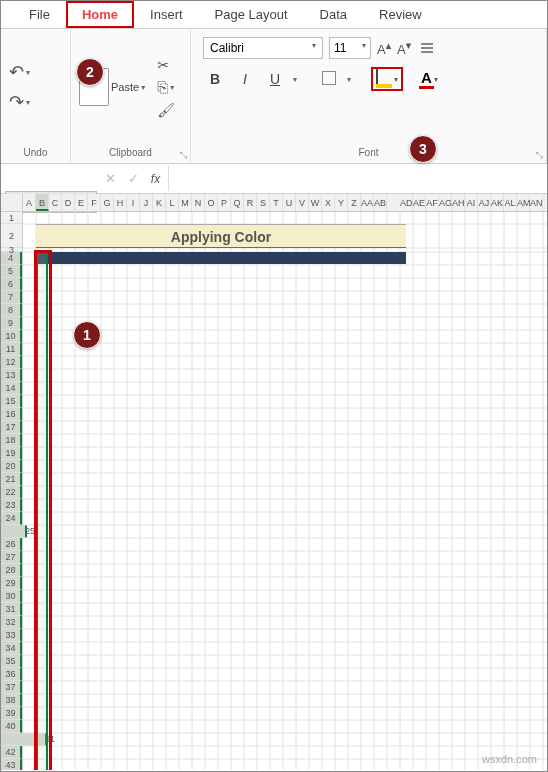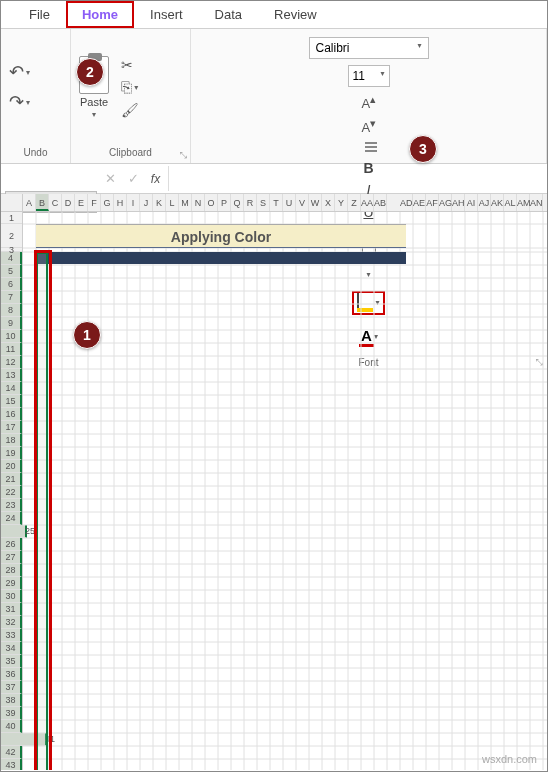--- a/index.html
+++ b/index.html
@@ -1,43 +1,43 @@
 <!DOCTYPE html>
 <html><head>
   <meta charset="utf-8">
   <style>
     * { box-sizing: border-box; margin: 0; padding: 0; font-family: 'Segoe UI', sans-serif; }
     body { background: #fff; width: 548px; height: 772px; overflow: hidden; position: relative; border: 1px solid #888; }
     
     .tabs { display: flex; border-bottom: 1px solid #d0d0d0; height: 28px; align-items: center; background: #fff; padding-left: 12px; gap: 0; }
     .tab { padding: 4px 14px; font-size: 13px; color: #444; cursor: pointer; border: 2px solid transparent; }
-    .tab.active { color: #8b5cf6; font-weight: 600; border-bottom: 3px solid #0f7b3e; }
+    .tab.active { color: #ef4444; font-weight: 600; border-bottom: 3px solid #0f7b3e; }
     .tab.highlight { border: 2px solid #cc0000; }
     
     .ribbon { display: flex; border-bottom: 1px solid #d0d0d0; height: 135px; background: #fafafa; }
     .rgroup { border-right: 1px solid #e0e0e0; display: flex; flex-direction: column; position: relative; }
     .rgroup-body { flex: 1; display: flex; align-items: center; padding: 6px 8px; gap: 4px; }
     .rgroup-label { font-size: 10px; color: #666; text-align: center; padding: 2px 0; height: 18px; position: relative; }
     .dlg { position: absolute; right: 3px; bottom: 2px; font-size: 9px; color: #888; cursor: pointer; }
     
     .undo-col { display: flex; flex-direction: column; gap: 8px; }
     .undo-btn { display: flex; align-items: center; gap: 2px; font-size: 18px; color: #555; cursor: pointer; }
     .drop { font-size: 8px; color: #666; }
     
-    .paste-col { display: flex; flex-direction: column; align-items: center; gap: 2px; cursor: pointer; }
+    .paste-col { display: flex; flex-direction: row; align-items: center; gap: 2px; cursor: pointer; }
     .paste-icon { width: 30px; height: 38px; background: #fff; border: 1px solid #999; border-radius: 2px; position: relative; }
     .paste-icon::before { content: ''; position: absolute; top: -4px; left: 8px; width: 14px; height: 8px; background: #888; border-radius: 2px; }
     .paste-label { font-size: 11px; color: #444; }
     
     .clip-col { display: flex; flex-direction: column; gap: 6px; margin-left: 8px; }
     .clip-item { font-size: 14px; color: #555; cursor: pointer; display: flex; align-items: center; gap: 2px; }
     
     .font-group { flex: 1; }
     .font-body { flex-direction: column; align-items: stretch; gap: 8px; padding: 8px 12px; }
-    .font-row { display: flex; align-items: center; gap: 6px; flex-direction: column; }
+    .font-row { display: flex; align-items: center; gap: 6px; }
     .font-name { border: 1px solid #bbb; padding: 3px 6px; font-size: 12px; width: 120px; display: flex; justify-content: space-between; background: #fff; }
     .font-size { border: 1px solid #bbb; padding: 3px 4px; font-size: 12px; width: 42px; display: flex; justify-content: space-between; background: #fff; }
     .font-inc, .font-dec { font-size: 13px; color: #555; cursor: pointer; }
     .dots { display: flex; flex-direction: column; gap: 2px; margin-left: 4px; }
     .dots span { width: 12px; height: 2px; background: #888; }
     
     .fmt-btn { width: 24px; text-align: center; font-size: 14px; cursor: pointer; color: #444; }
     .bold { font-weight: bold; }
     .italic { font-style: italic; }
     .underline { text-decoration: underline; }
@@ -82,20 +82,21 @@
     
     .watermark { position: absolute; bottom: 6px; right: 10px; font-size: 11px; color: #aaa; }
   </style>
 </head>
 <body>
 
 <div class="tabs">
   <div class="tab">File</div>
   <div class="tab active highlight">Home</div>
   <div class="tab">Insert</div>
+  <div class="tab">Page Layout</div>
   <div class="tab">Data</div>
   <div class="tab">Review</div>
 </div>
 
 <div class="ribbon">
   <div class="rgroup" style="width:70px">
     <div class="rgroup-body">
       <div class="undo-col">
         <div class="undo-btn">
           <span>↶</span>

